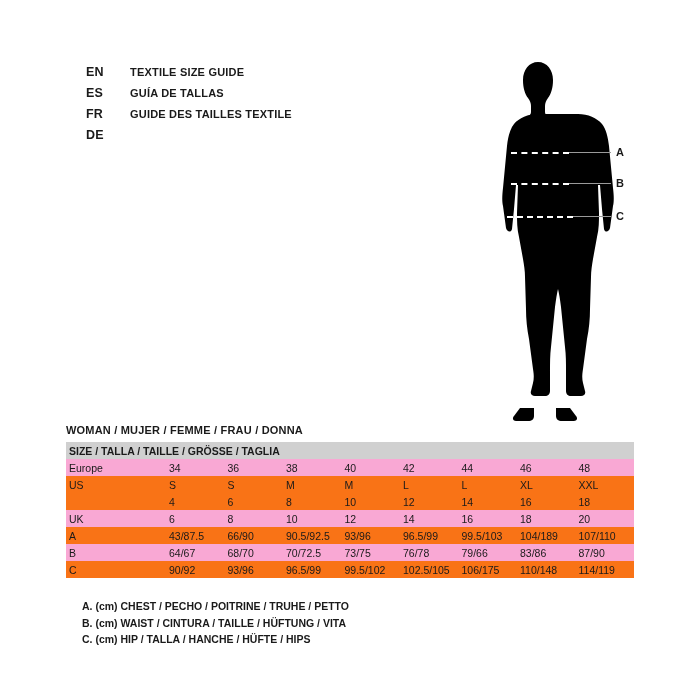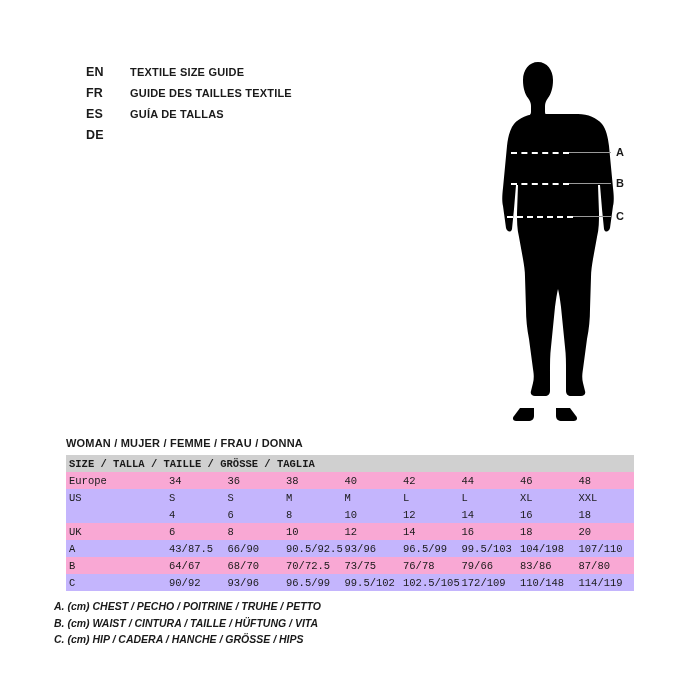--- a/index.html
+++ b/index.html
@@ -69,84 +69,82 @@
     position: absolute;
     font-size: 11px;
     font-weight: bold;
     color: #1a1a1a;
   }
 
   
   .table-area {
     position: absolute;
     left: 66px;
-    top: 437px;
+    top: 424px;
     width: 568px;
   }
   .group-title {
     font-size: 11px;
     font-weight: bold;
     letter-spacing: 0.2px;
     color: #1a1a1a;
     padding: 0 0 6px 0;
   }
   table.size-table {
     border-collapse: collapse;
     width: 568px;
     table-layout: fixed;
     font-size: 10.5px;
     color: #1a1a1a;
-    font-family: Liberation Mono, monospace;
   }
   table.size-table td {
     height: 17px;
     padding: 0 0 0 3px;
     vertical-align: middle;
     white-space: nowrap;
   }
-  .row-grey td { background: #c4b5fd; }
+  .row-grey td { background: #f97316; }
   .row-white td { background: #f9a8d4; }
   .hdr td {
     background: #d0d0d0;
     font-weight: bold;
     height: 18px;
   }
   .col-label { width: 100px; }
   .col-v { width: 58.5px; }
 
   
   .legend {
     position: absolute;
-    left: 54px;
+    left: 82px;
     top: 598px;
     width: 520px;
-    font-style: italic;
   }
   .legend div {
     font-size: 10.5px;
     font-weight: bold;
     line-height: 16.5px;
     color: #1a1a1a;
   }
 </style>
 </head>
 <body>
 
 <div class="lang-block">
   <div class="lang-row">
     <span class="lang-code">EN</span>
     <span class="lang-title">TEXTILE SIZE GUIDE</span>
   </div>
   <div class="lang-row">
+    <span class="lang-code">ES</span>
+    <span class="lang-title">GUÍA DE TALLAS</span>
+  </div>
+  <div class="lang-row">
     <span class="lang-code">FR</span>
     <span class="lang-title">GUIDE DES TAILLES TEXTILE</span>
-  </div>
-  <div class="lang-row">
-    <span class="lang-code">ES</span>
-    <span class="lang-title">GUÍA DE TALLAS</span>
   </div>
   <div class="lang-row">
     <span class="lang-code">DE</span>
   </div>
 </div>
 
 <div class="figure-wrap">
 
   <svg width="200" height="390" viewBox="0 0 200 390">
     <g fill="#000000">
@@ -271,48 +269,48 @@
       </tr>
 
       <tr class="row-grey">
         <td>A</td>
         <td>43/87.5</td>
         <td>66/90</td>
         <td>90.5/92.5</td>
         <td>93/96</td>
         <td>96.5/99</td>
         <td>99.5/103</td>
-        <td>104/198</td>
+        <td>104/189</td>
         <td>107/110</td>
       </tr>
 
       <tr class="row-white">
         <td>B</td>
         <td>64/67</td>
         <td>68/70</td>
         <td>70/72.5</td>
         <td>73/75</td>
         <td>76/78</td>
         <td>79/66</td>
         <td>83/86</td>
-        <td>87/80</td>
+        <td>87/90</td>
       </tr>
 
       <tr class="row-grey">
         <td>C</td>
         <td>90/92</td>
         <td>93/96</td>
         <td>96.5/99</td>
         <td>99.5/102</td>
         <td>102.5/105</td>
-        <td>172/109</td>
+        <td>106/175</td>
         <td>110/148</td>
         <td>114/119</td>
       </tr>
     </tbody>
   </table>
 </div>
 
 <div class="legend">
   <div>A. (cm) CHEST / PECHO / POITRINE / TRUHE / PETTO</div>
   <div>B. (cm) WAIST / CINTURA / TAILLE / HÜFTUNG / VITA</div>
-  <div>C. (cm) HIP / CADERA / HANCHE / GRÖSSE / HIPS</div>
+  <div>C. (cm) HIP / TALLA / HANCHE / HÜFTE / HIPS</div>
 </div>
 
 </body></html>

